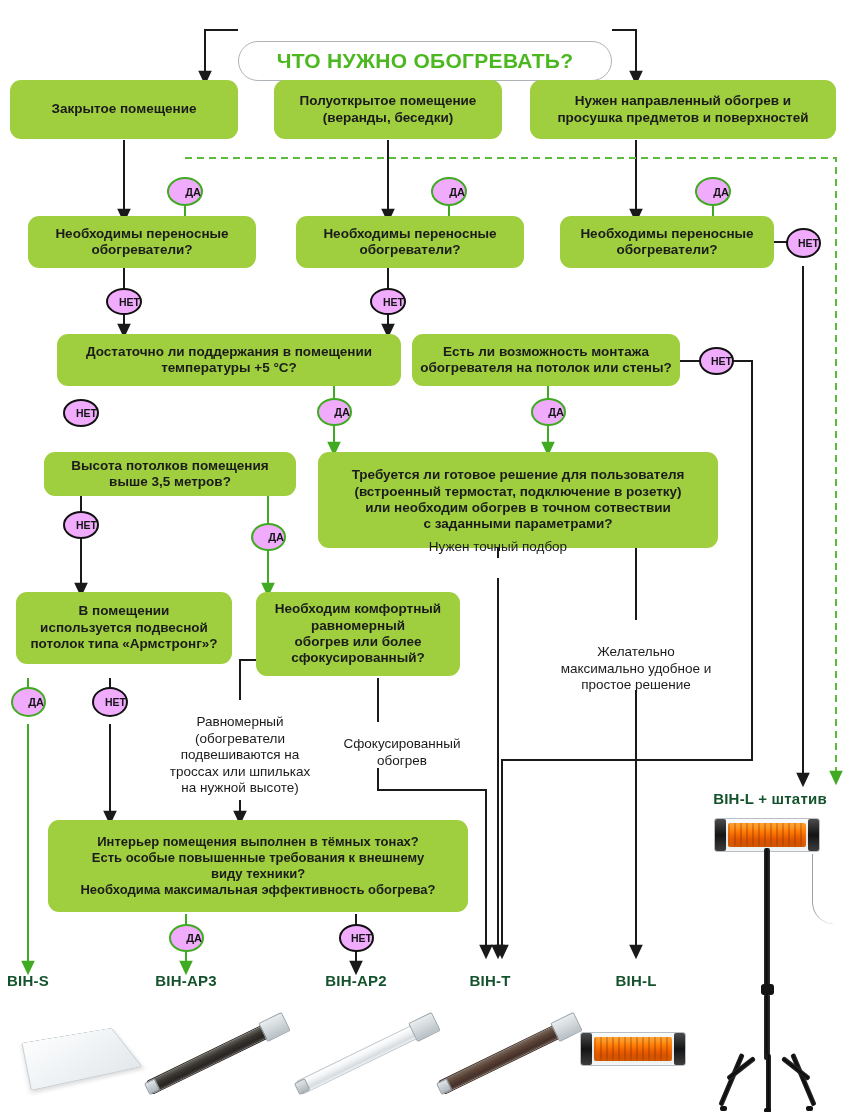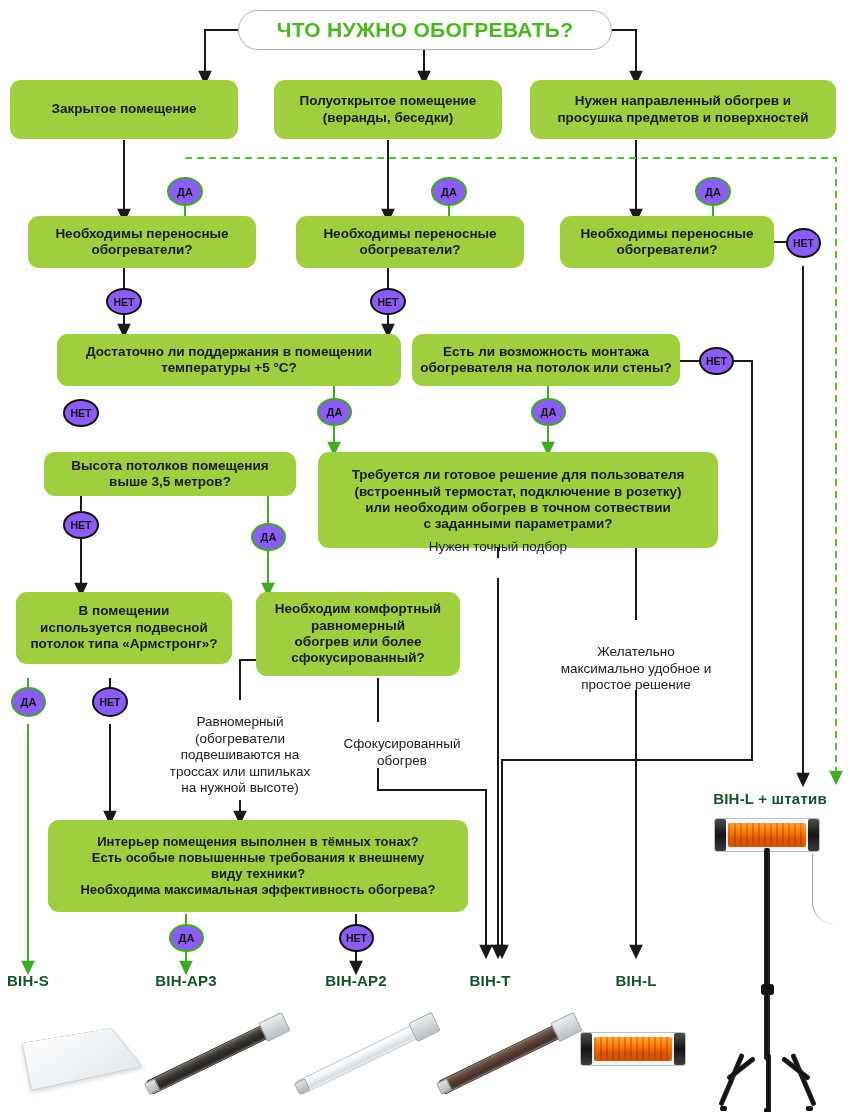--- a/index.html
+++ b/index.html
@@ -24,27 +24,28 @@
     line-height: 1.22;
     padding: 4px 8px;
   }
   .node.title {
     background: #ffffff;
     border: 1.6px solid #aeb3b8;
     border-radius: 22px;
     color: #4cb820;
     font-weight: 700;
     letter-spacing: .3px;
+    margin-top: 31px;
   }
 
   .pill {
     position: absolute;
-    display: flex; align-items: center; justify-content: center;
+    display: flex; align-items: center; justify-content: flex-end;
     border-radius: 50%;
-    background: #8b5cf6;
+    background: #f0abfc;
     font-weight: 700;
     color: #141414;
     z-index: 6;
   }
   .pill.yes { border: 2.4px solid #3faa22; }
   .pill.no  { border: 2.6px solid #111111; }
 
   .plabel {
     position: absolute;
     text-align: center;

